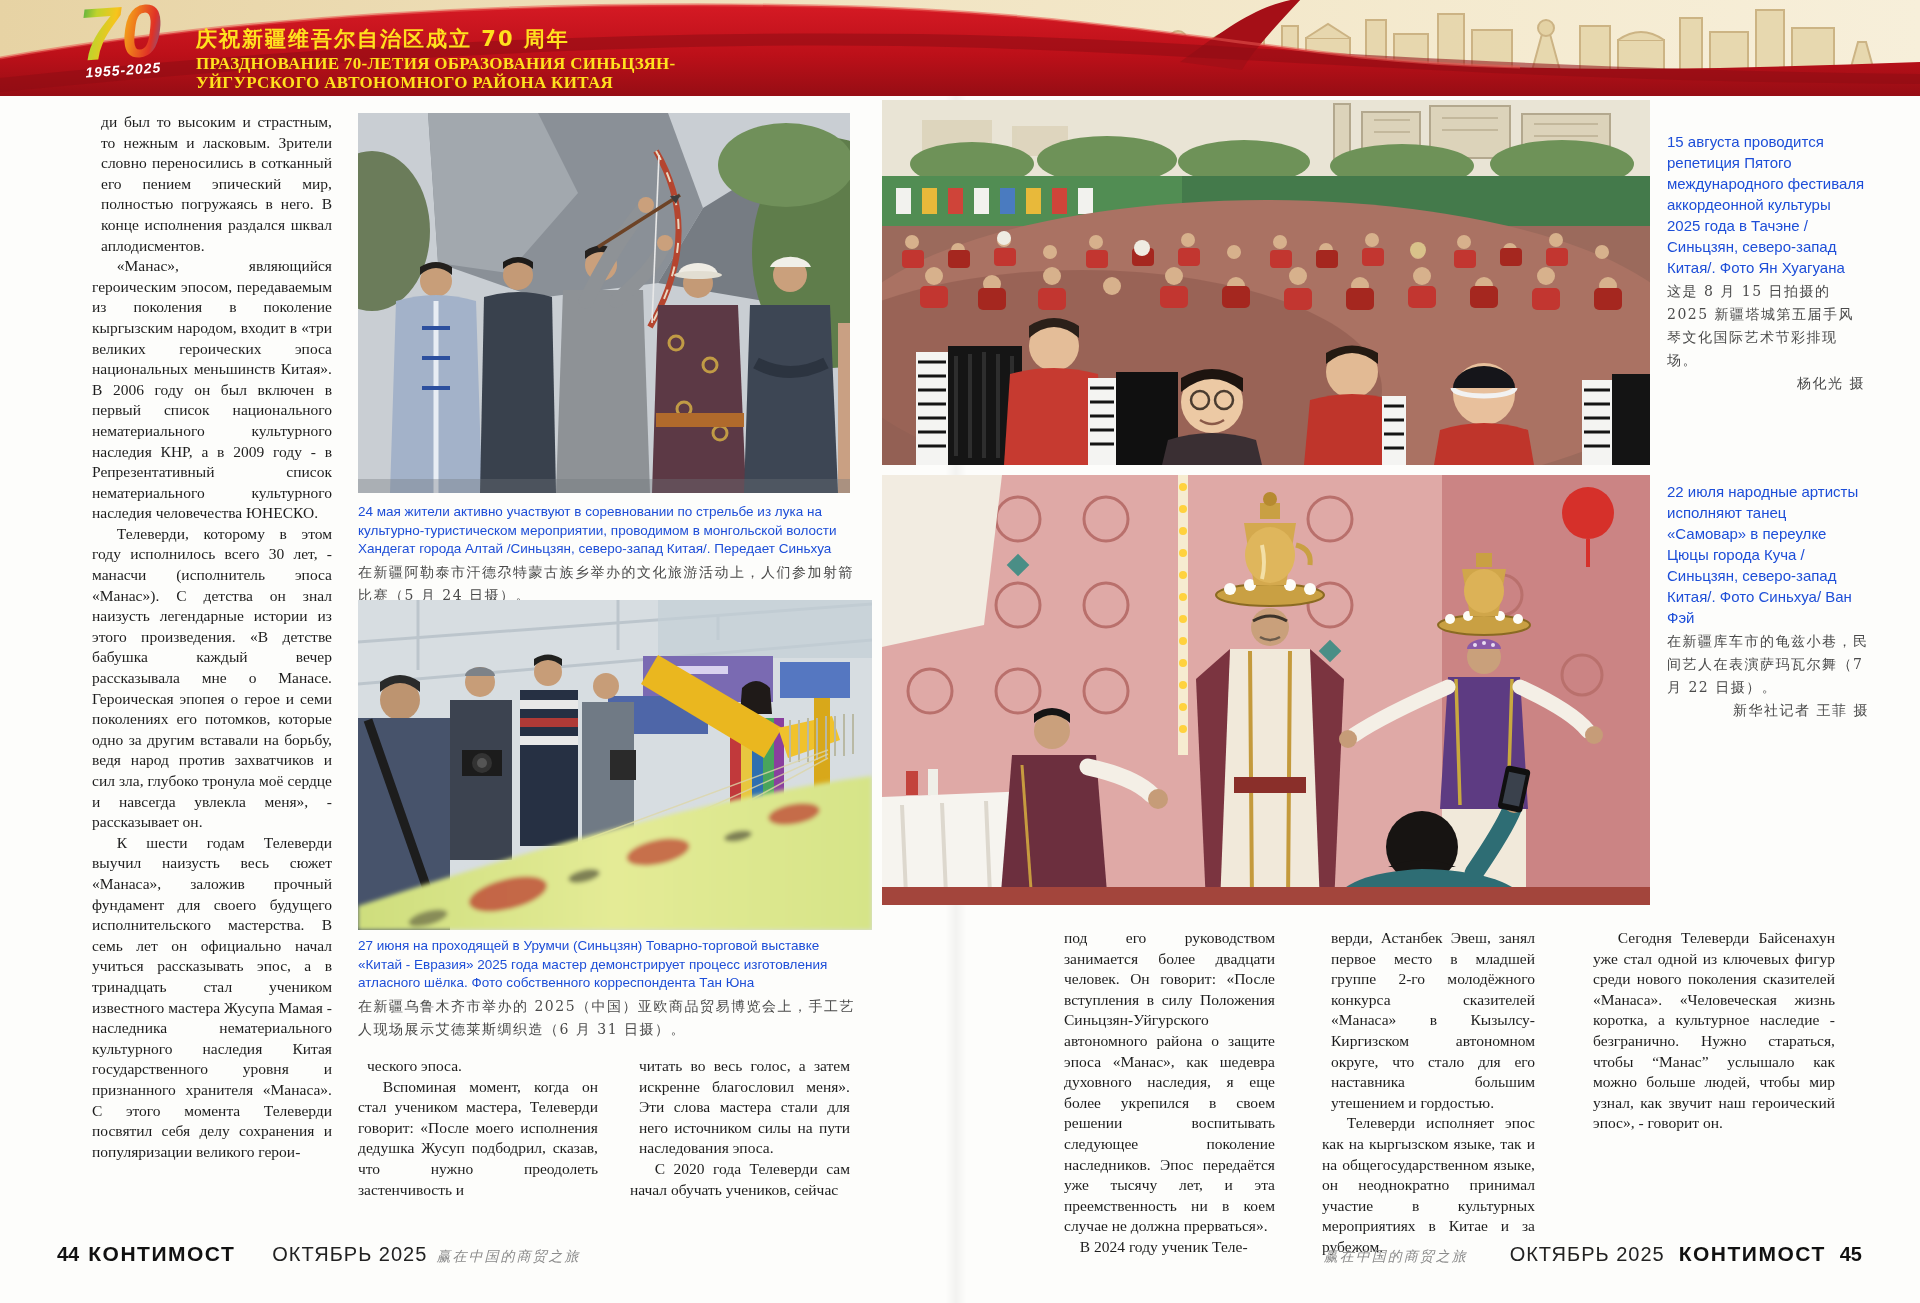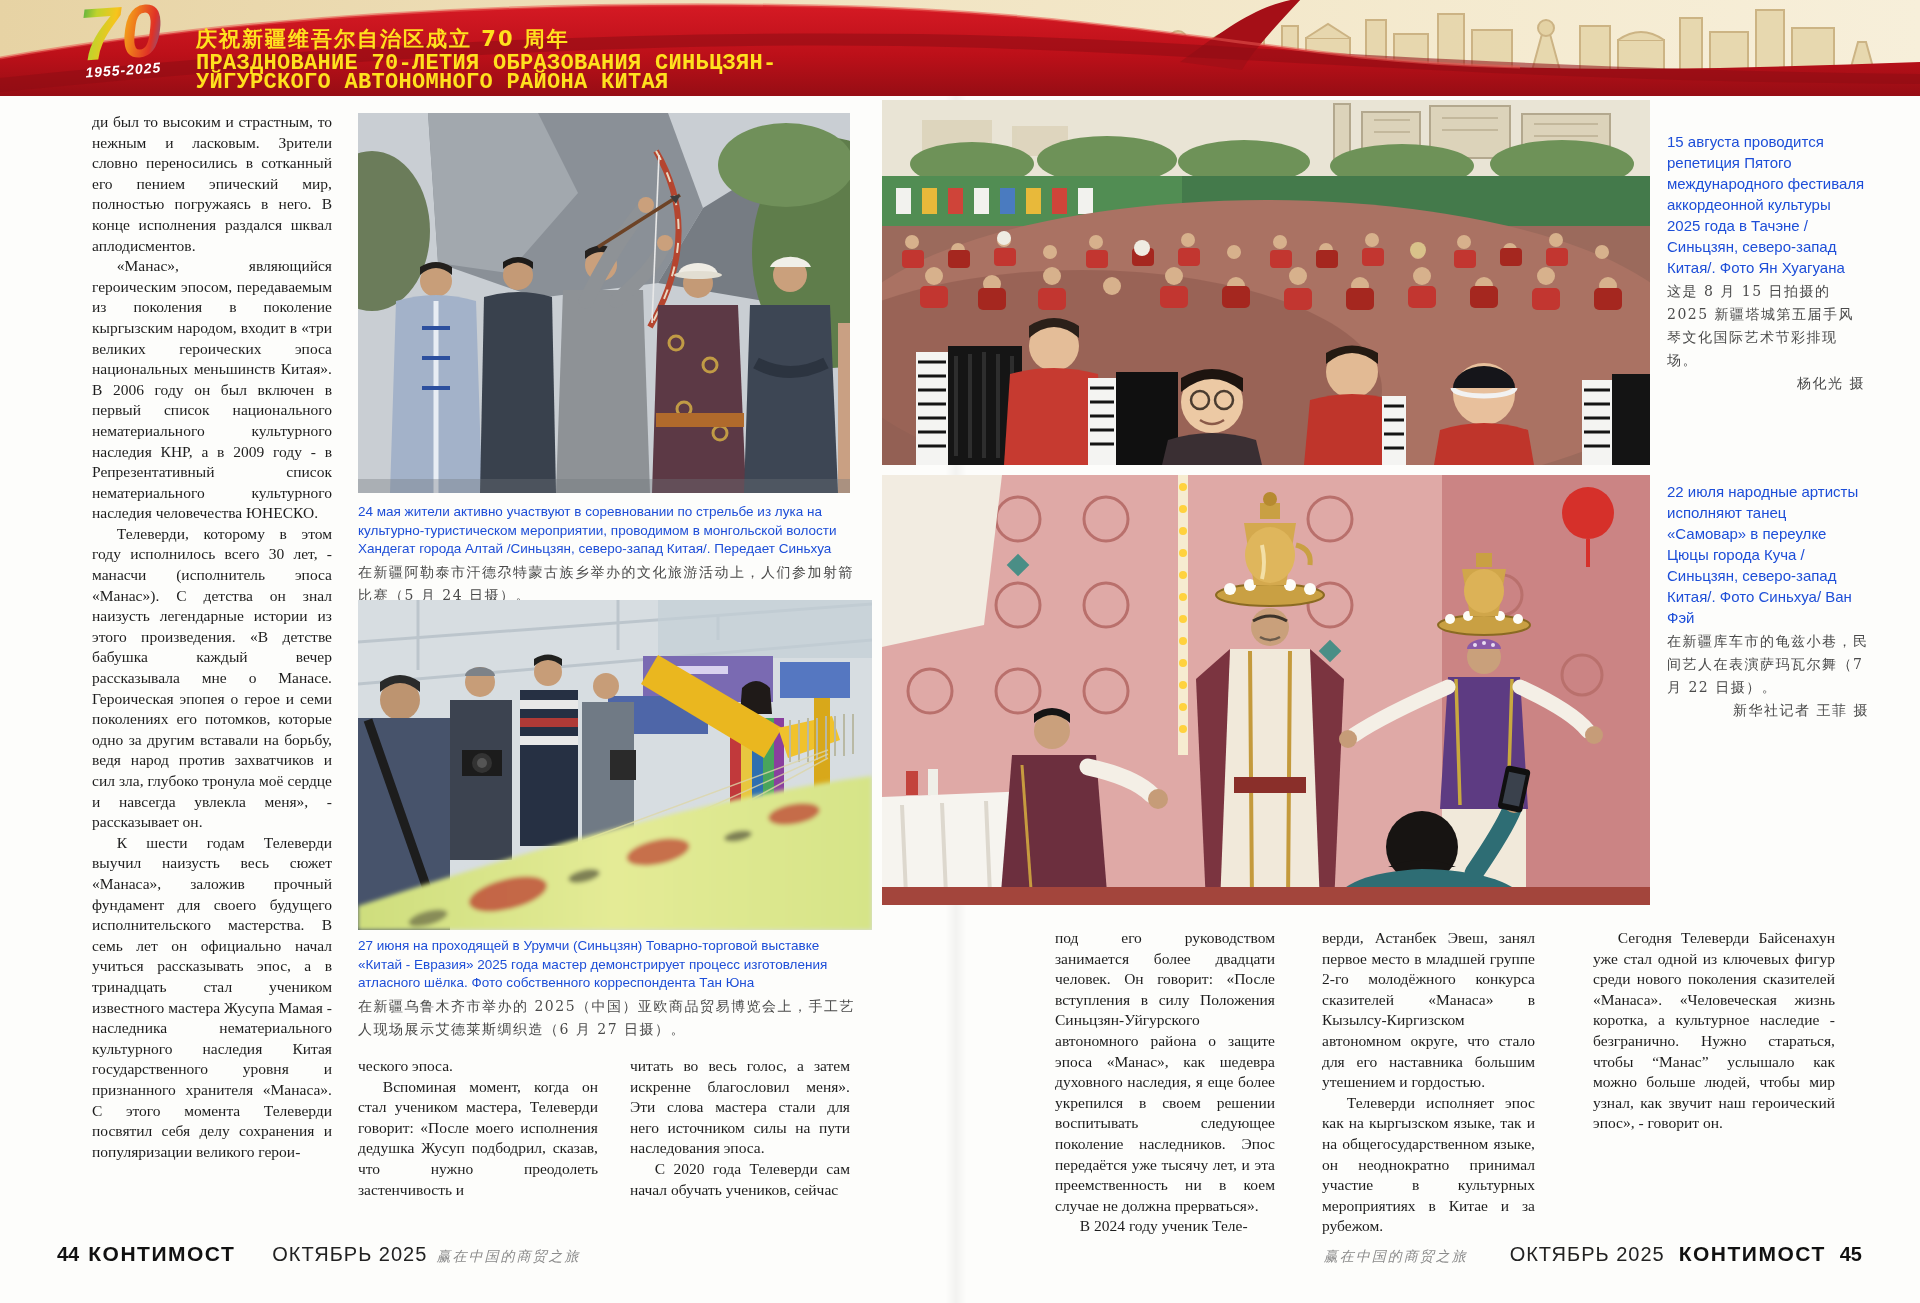--- a/index.html
+++ b/index.html
@@ -8,25 +8,25 @@
   
   #header{position:absolute;left:0;top:0;width:1920px;height:96px;}
   #header svg{position:absolute;left:0;top:0;width:100%;height:100%;}
   #logo{position:absolute;left:56px;top:-2px;width:130px;text-align:center;transform:rotate(-4deg);}
   #logo .num{font-family:"Liberation Sans",sans-serif;font-style:italic;font-weight:900;font-size:74px;line-height:70px;
     background:linear-gradient(105deg,#2fa14b 0%,#bfd32c 22%,#f6c51c 42%,#ef7d1b 62%,#e03126 82%,#4d6cb4 100%);
     -webkit-background-clip:text;background-clip:text;color:transparent;display:inline-block;}
   #logo .years{font-family:"Liberation Sans",sans-serif;font-style:italic;font-weight:700;font-size:14px;color:#fff;letter-spacing:1px;margin-top:-6px;}
   #titles{position:absolute;left:196px;top:27px;}
   #titles .zh{font-family:"DejaVu Sans",sans-serif;font-weight:700;font-size:21px;color:var(--yellow);letter-spacing:2px;line-height:24px;}
-  #titles .ru{font-family:Liberation Mono, monospace;font-weight:700;font-size:22px;color:var(--yellow);line-height:18.5px;margin-top:4px;letter-spacing:.3px;}
+  #titles .ru{font-family:Liberation Serif, serif;font-weight:700;font-size:17px;color:var(--yellow);line-height:18.5px;margin-top:4px;letter-spacing:.3px;}
   
   .col{position:absolute;}
   .col p{margin:0;font-size:15.5px;line-height:20.6px;text-align:justify;text-indent:1.6em;color:#1d1d1d;}
-  .col p.ni{text-indent:0;}
+  .col p.ni{text-indent:0;margin-left:9px;}
   
   .photo{position:absolute;margin:0;padding:0;}
   .photo svg{display:block;width:100%;height:100%;}
   
   .caption{position:absolute;}
   .caption .ru{font-family:"Liberation Sans",sans-serif;font-size:13.5px;line-height:18.5px;color:#1d4ed8;}
   .caption .zh{font-family:"DejaVu Serif",serif;font-size:14px;line-height:23px;color:#4a4a4a;letter-spacing:1.5px;margin-top:2px;}
   .caption .credit{font-family:"DejaVu Serif",serif;font-size:14px;line-height:22px;color:#4a4a4a;text-align:right;letter-spacing:1.5px;}
   .sidecap .ru{font-size:15px;line-height:21px;}
   
@@ -247,21 +247,21 @@
         <ellipse cx="436" cy="214" rx="26" ry="10" fill="#bf4e38" opacity=".8" transform="rotate(-10 436 214)"></ellipse>
         <ellipse cx="226" cy="276" rx="16" ry="6" fill="#55543a" opacity=".7" transform="rotate(-13 226 276)"></ellipse>
         <ellipse cx="380" cy="236" rx="14" ry="5" fill="#55543a" opacity=".7" transform="rotate(-11 380 236)"></ellipse>
         <ellipse cx="70" cy="318" rx="20" ry="7" fill="#55543a" opacity=".6" transform="rotate(-15 70 318)"></ellipse>
       </g>
     </svg>
   </figure>
 
   <div class="caption" id="cap2" style="left:358px;top:937px;width:505px;">
     <div class="ru">27 июня на проходящей в Урумчи (Синьцзян) Товарно-торговой выставке «Китай - Евразия» 2025 года мастер демонстрирует процесс изготовления атласного шёлка. Фото собственного корреспондента Тан Юна</div>
-    <div class="zh">在新疆乌鲁木齐市举办的 2025（中国）亚欧商品贸易博览会上，手工艺人现场展示艾德莱斯绸织造（6 月 27 日摄）。</div>
+    <div class="zh">在新疆乌鲁木齐市举办的 2025（中国）亚欧商品贸易博览会上，手工艺人现场展示艾德莱斯绸织造（6 月 31 日摄）。</div>
   </div>
 
   <div class="col" style="left:358px;top:1056px;width:240px;">
       <p class="ni">ческого эпоса.</p>
       <p>Вспоминая момент, когда он стал учеником мастера, Телеверди говорит: «После моего исполнения дедушка Жусуп подбодрил, сказав, что нужно преодолеть застенчивость и</p>
     </div>
   <div class="col" style="left:630px;top:1056px;width:220px;">
       <p class="ni">читать во весь голос, а затем искренне благословил меня». Эти слова мастера стали для него источником силы на пути наследования эпоса.</p>
       <p>С 2020 года Телеверди сам начал обучать учеников, сейчас</p>
     </div>

